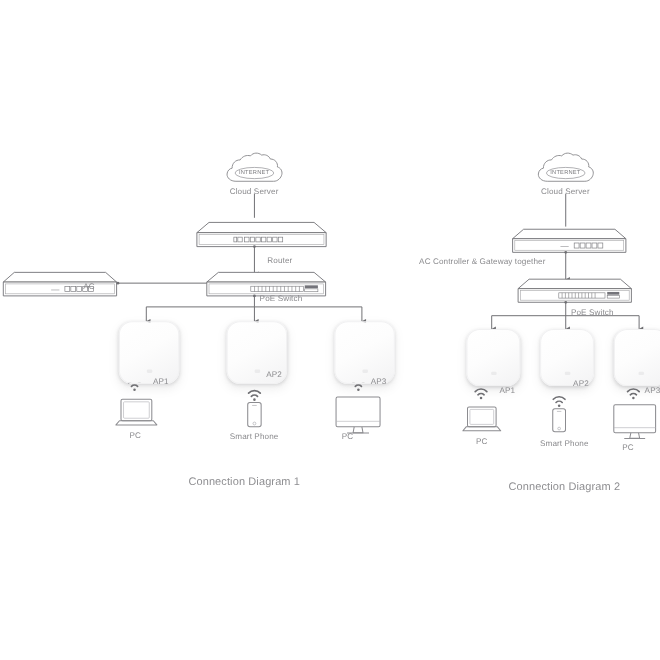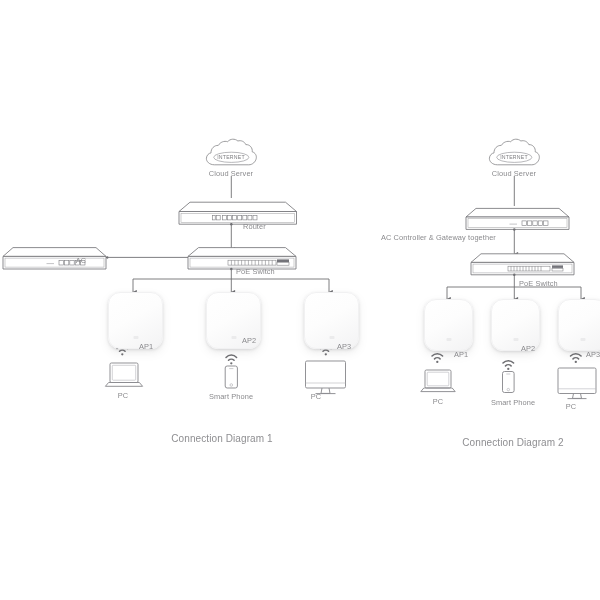--- a/index.html
+++ b/index.html
@@ -307,21 +307,21 @@
   </div>
   <div class="ap" style="left:491px; top:299px; width:47px; height:50px;">
     <div class="ap-dot"></div>
   </div>
   <div class="ap" style="left:558px; top:299px; width:47px; height:50px;">
     <div class="ap-dot"></div>
   </div>
 
   <div class="lbl internet center" style="left:231px; top:154px;">INTERNET</div>
   <div class="lbl center" style="left:231px; top:169px;">Cloud Server</div>
-  <div class="lbl" style="left:243px; top:222px;">Router</div>
+  <div class="lbl" style="left:243px; top:232px;">Router</div>
   <div class="lbl center" style="left:81px; top:256px;">AC</div>
   <div class="lbl" style="left:236px; top:267px;">PoE Switch</div>
 
   <div class="lbl" style="left:139px; top:342px;">AP1</div>
   <div class="lbl" style="left:242px; top:336px;">AP2</div>
   <div class="lbl" style="left:337px; top:342px;">AP3</div>
 
   <div class="lbl center" style="left:123px; top:391px;">PC</div>
   <div class="lbl center" style="left:231px; top:392px;">Smart Phone</div>
   <div class="lbl center" style="left:316px; top:392px;">PC</div>

